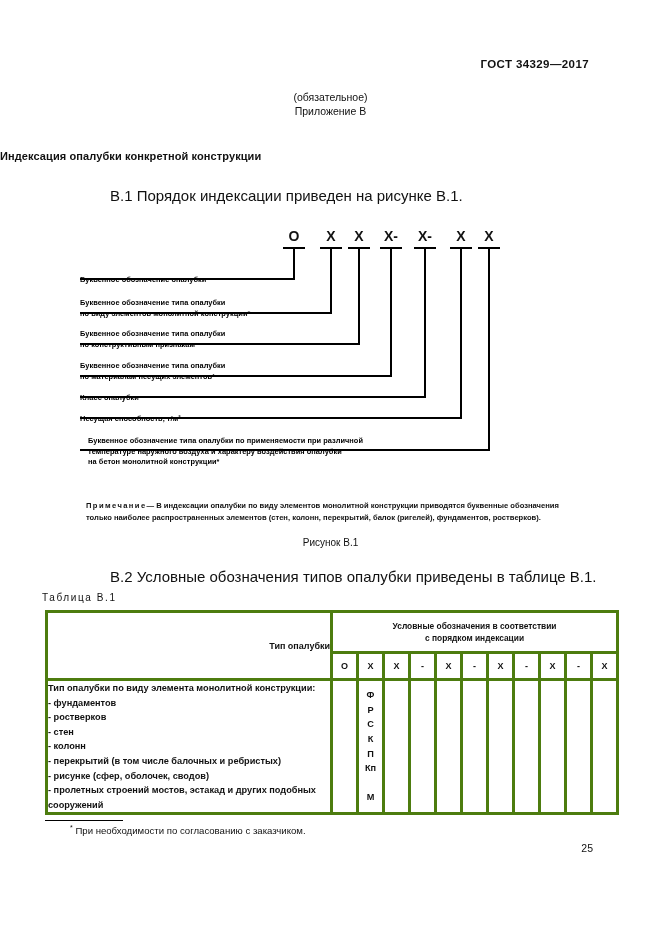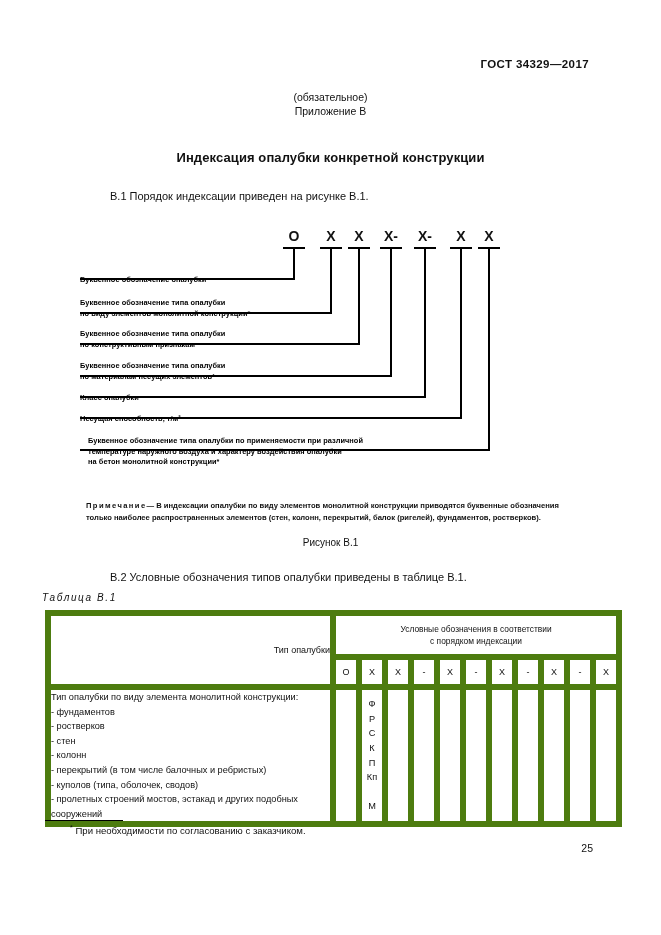--- a/index.html
+++ b/index.html
@@ -40,29 +40,28 @@
     font-size: 10.5px;
     line-height: 14px;
   }
   .appendix-block div { white-space: nowrap; }
 
   .section-title {
     position: absolute;
     top: 150px;
     left: 0;
     width: 661px;
-    text-align: center;
-    font-size: 13px;
+    font-size: 11px;
     font-weight: bold;
     letter-spacing: .1px;
   }
 
   .para {
     position: absolute;
-    font-size: 11px;
+    font-size: 15px;
     line-height: 14px;
     padding-left: 40px;
   }
   .para-b1 { top: 189px; left: 70px; }
   .para-b2 { top: 570px; left: 70px; }
 
   
   .figure {
     position: absolute;
     top: 228px;
@@ -129,36 +128,35 @@
     font-size: 10px;
   }
 
   
   .table-caption {
     position: absolute;
     top: 592px;
     left: 42px;
     font-size: 10px;
     letter-spacing: 1.6px;
-    font-style: italic;
   }
 
   table.tbl {
     position: absolute;
     top: 610px;
     left: 45px;
     width: 573px;
     border-collapse: collapse;
     font-size: 9px;
     table-layout: fixed;
   }
   table.tbl td, table.tbl th {
-    border: 6px solid #4d7c0f;
+    border: 3px solid #4d7c0f;
     padding: 0;
-    font-weight: normal;
+    font-weight: bold;
     vertical-align: middle;
   }
   .th-type {
     text-align: right;
     font-size: 9px;
     height: 62px;
   }
   .th-group {
     text-align: center;
     font-size: 8.4px;
@@ -347,21 +345,21 @@
         <td class="th-code">Х</td>
       </tr>
       <tr>
         <td class="cell-list">
           <div>Тип опалубки по виду элемента монолитной конструкции:</div>
           <div>- фундаментов</div>
           <div>- ростверков</div>
           <div>- стен</div>
           <div>- колонн</div>
           <div>- перекрытий (в том числе балочных и ребристых)</div>
-          <div>- куполов (типа, оболочек, сводов)</div>
+          <div>- рисунке (сфер, оболочек, сводов)</div>
           <div>-  пролетных  строений  мостов,  эстакад  и  других  подобных</div>
           <div>сооружений</div>
         </td>
         <td class="cell-empty"></td>
         <td class="cell-codes">
           <div>Ф</div>
           <div>Р</div>
           <div>С</div>
           <div>К</div>
           <div>П</div>

